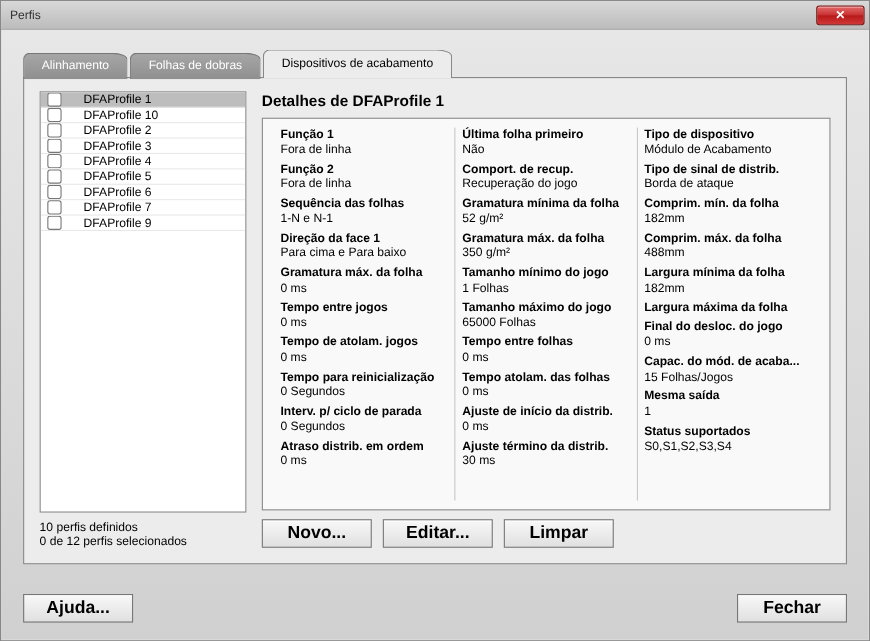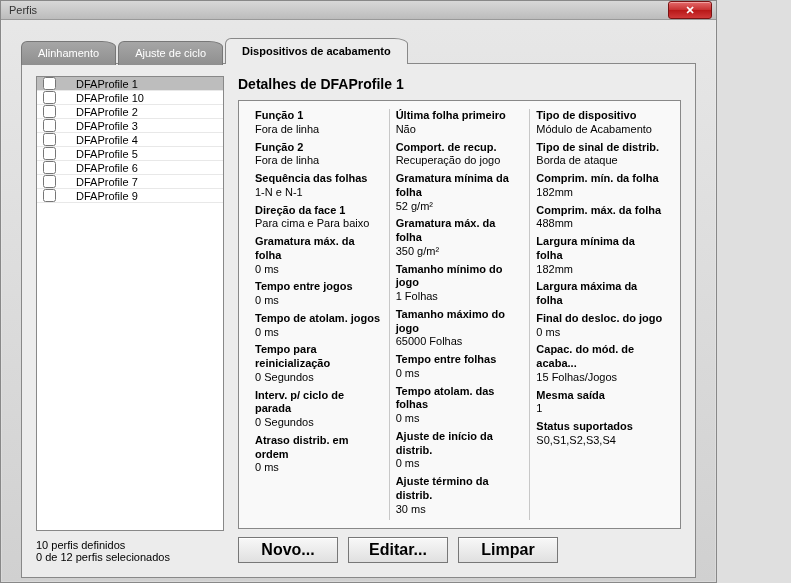--- a/index.html
+++ b/index.html
@@ -5,21 +5,21 @@
 * { box-sizing: border-box; margin: 0; padding: 0; }
 body {
   font-family: Tahoma, Arial, sans-serif;
   font-size: 11px;
   background: #dfdfdf;
   width: 791px;
   height: 583px;
   overflow: hidden;
 }
 .window {
-  width: 717px;
+  width: 791px;
   height: 583px;
   background: linear-gradient(to bottom, #e8e8e8 0%, #d0d0d0 100%);
   border: 1px solid #888;
   box-shadow: inset 0 0 0 1px #fff3;
   display: flex;
   flex-direction: column;
 }
 .titlebar {
   height: 26px;
   background: linear-gradient(to bottom, #d8d8d8 0%, #bcbcbc 100%);
@@ -74,21 +74,21 @@
 }
 .tab.inactive {
   background: linear-gradient(to bottom, #a6a6a6 0%, #8f8f8f 100%);
   color: #fff;
   border-color: #777;
   top: 1px;
 }
 .tab.active {
   background: #ececec;
   border-color: #888;
-  font-weight: bold;
+  font-weight: normal;
   color: #000;
   z-index: 3;
   padding-top: 6px;
   padding-bottom: 7px;
 }
 .tab-panel {
   border: 1px solid #888;
   background: #ececec;
   flex: 1;
   padding: 12px 14px 14px 14px;
@@ -201,21 +201,21 @@
   <div class="titlebar">
     <span class="titlebar-text">Perfis</span>
     <div class="close-btn">
       <span>✕</span>
     </div>
   </div>
 
   <div class="body-area">
     <div class="tabs">
       <div class="tab inactive">Alinhamento</div>
-      <div class="tab inactive">Ajuste de ciclo</div>
+      <div class="tab inactive">Folhas de dobras</div>
       <div class="tab active">Dispositivos de acabamento</div>
     </div>
 
     <div class="tab-panel">
       <div class="panel-row">
 
         <div class="profile-list-wrap">
           <div class="profile-list" id="profile-list">
               <div class="profile-item selected">
                 <input type="checkbox" style="">

